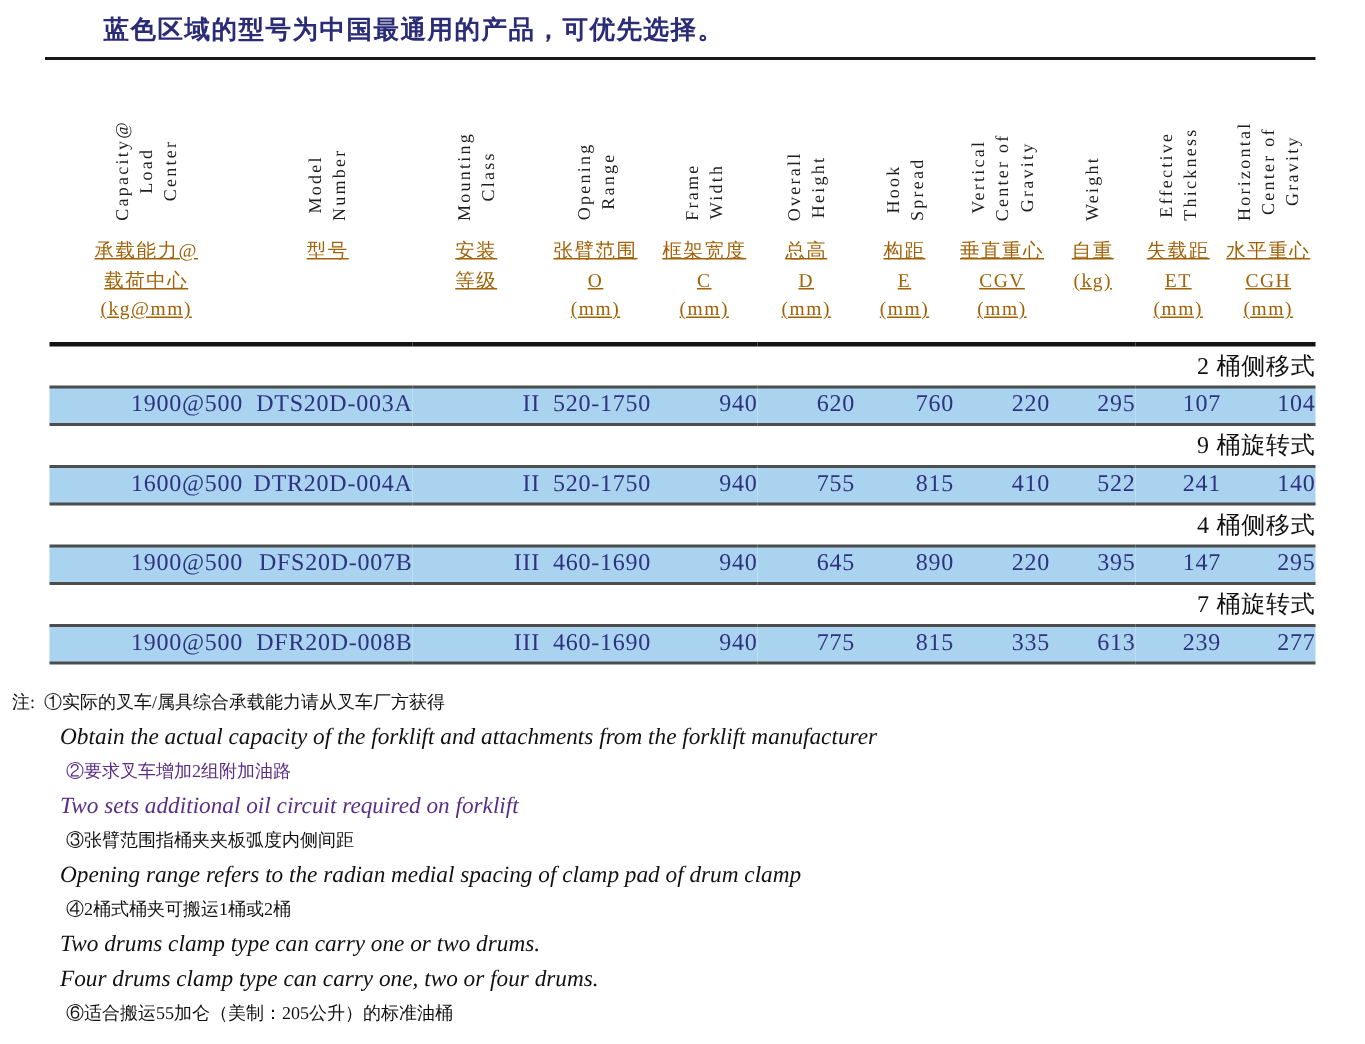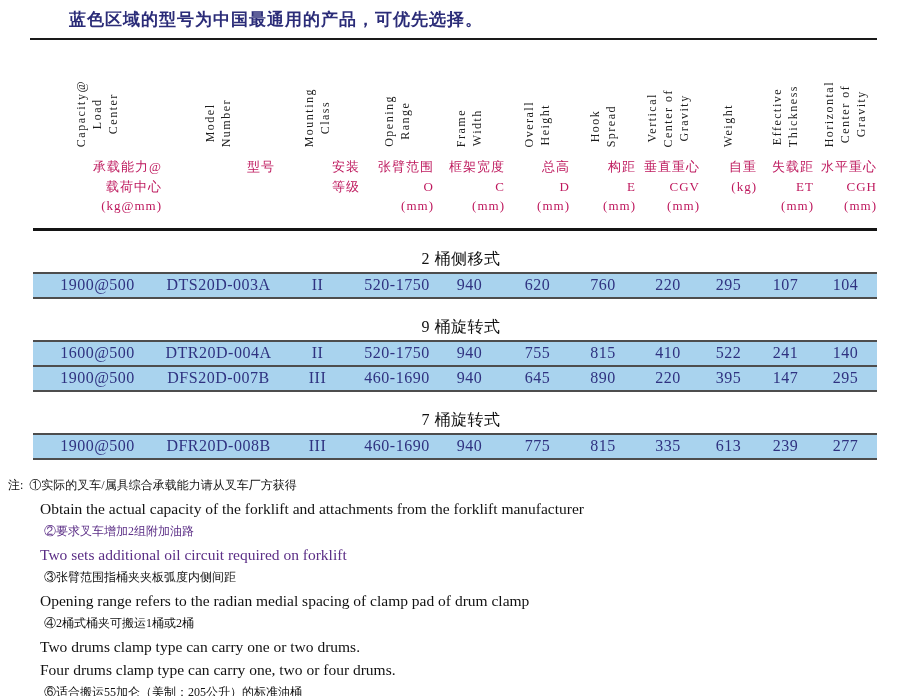--- a/index.html
+++ b/index.html
@@ -26,37 +26,37 @@
     margin:10px 0 0 33px;width:844px;border-collapse:collapse;table-layout:fixed;
   }
   thead tr{border-bottom:3px solid #141414;}
   th{padding:0;font-weight:normal;vertical-align:top;}
   .en-wrap{height:97px;display:flex;align-items:flex-end;justify-content:center;}
   .hdr-en{
     writing-mode:vertical-rl;transform:rotate(180deg);
     white-space:pre-line;font-size:12px;letter-spacing:1.5px;line-height:1.35;color:#1d1d1d;
   }
   .hdr-zh{
-    margin-top:10px;padding-bottom:12px;text-align:right;white-space:pre-line;
-    font-size:13px;letter-spacing:1px;line-height:1.5;color:#be185d;
+    margin-top:10px;padding-bottom:12px;text-align:center;white-space:pre-line;
+    font-size:13px;letter-spacing:1px;line-height:1.5;color:#a16207;text-decoration:underline;
   }
   tr.group-row td{
-    text-align:center;padding:18px 0 2px 12px;font-size:16px;color:#111;letter-spacing:0.5px;
+    text-align:right;padding:3px 0 2px 12px;font-size:16px;color:#111;letter-spacing:0.5px;
   }
   tr.data-row{
     background:var(--highlight-row-bg,#a9d3ee);
     border-top:2px solid #4d4d4d;border-bottom:2px solid #4d4d4d;
   }
   tr.data-row td{
-    text-align:center;padding:2px 0 3px 0;font-size:16px;letter-spacing:0.5px;
+    text-align:right;padding:2px 0 3px 0;font-size:16px;letter-spacing:0.5px;
     color:var(--data-text,#2f3280);
   }
   .notes{margin:14px 0 0 8px;}
   .note-line{line-height:23px;font-size:12px;color:#111;}
-  .note-line.en{padding-left:32px;font-size:15.5px;}
+  .note-line.en{padding-left:32px;font-size:15.5px;font-style:italic;}
   .note-line.zh.indent{padding-left:36px;}
   .note-line.highlight{color:var(--note-highlight-text,#5b2e86);}
   .note-prefix{padding-right:6px;}
 </style>
 </head>
 <body>
 
 <div class="page-title">蓝色区域的型号为中国最通用的产品，可优先选择。</div>
 <div class="title-rule"></div>
 
@@ -201,20 +201,23 @@
       <td>II</td>
       <td>520-1750</td>
       <td>940</td>
       <td>755</td>
       <td>815</td>
       <td>410</td>
       <td>522</td>
       <td>241</td>
       <td>140</td>
     </tr>
+    <tr class="group-row">
+      <td colspan="11">4 桶侧移式</td>
+    </tr>
     <tr class="data-row">
       <td>1900@500</td>
       <td>DFS20D-007B</td>
       <td>III</td>
       <td>460-1690</td>
       <td>940</td>
       <td>645</td>
       <td>890</td>
       <td>220</td>
       <td>395</td>

